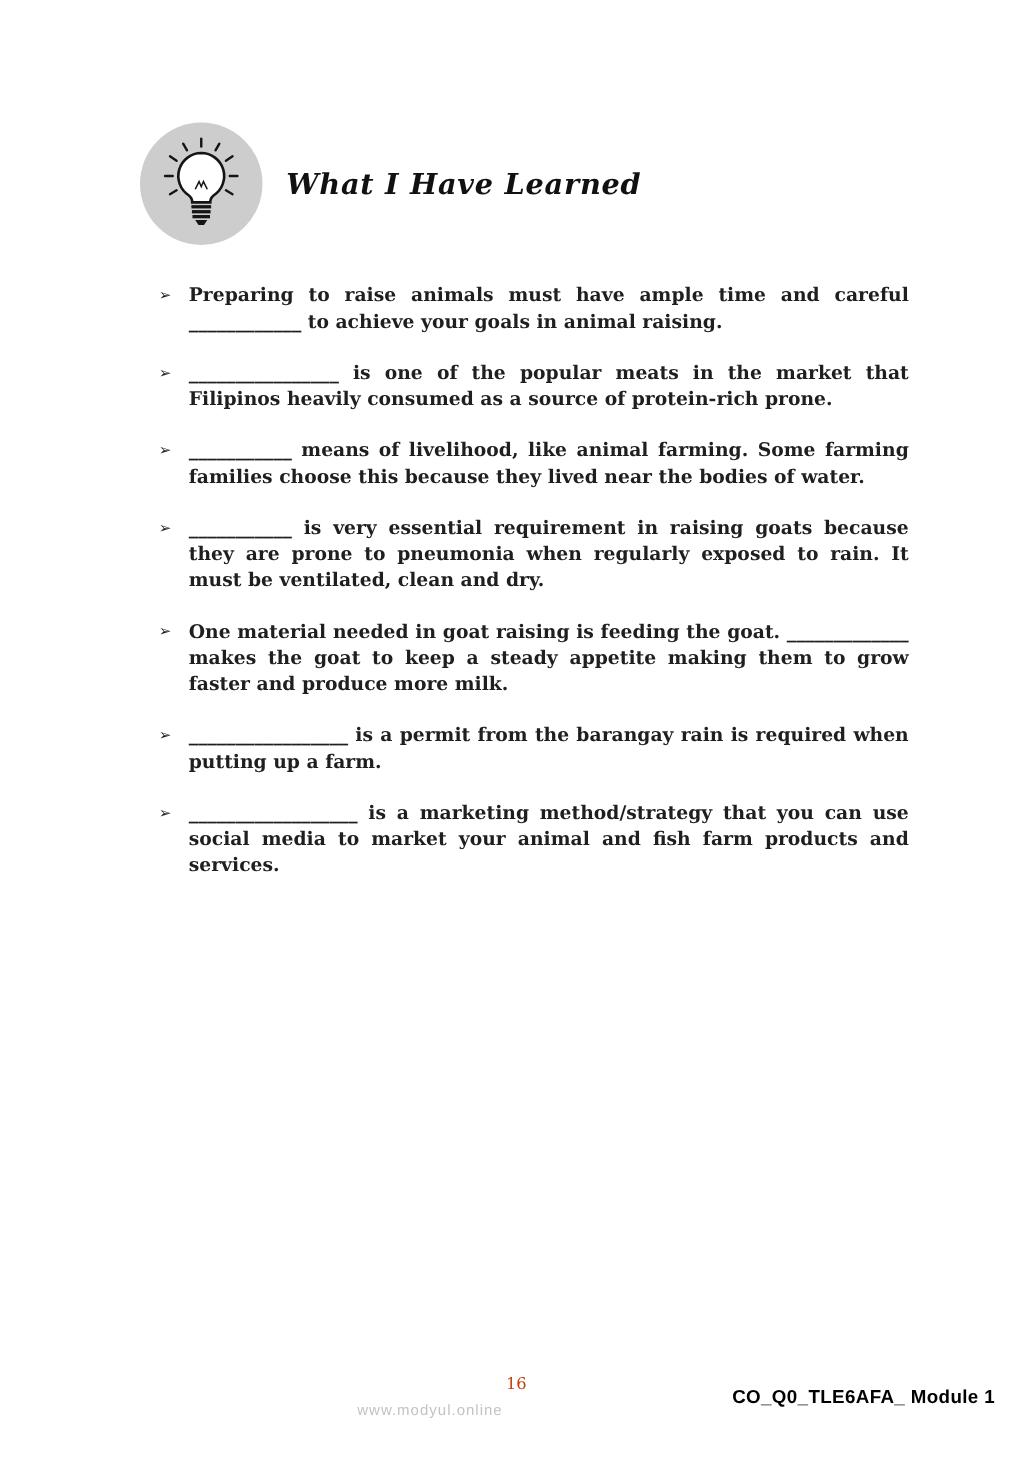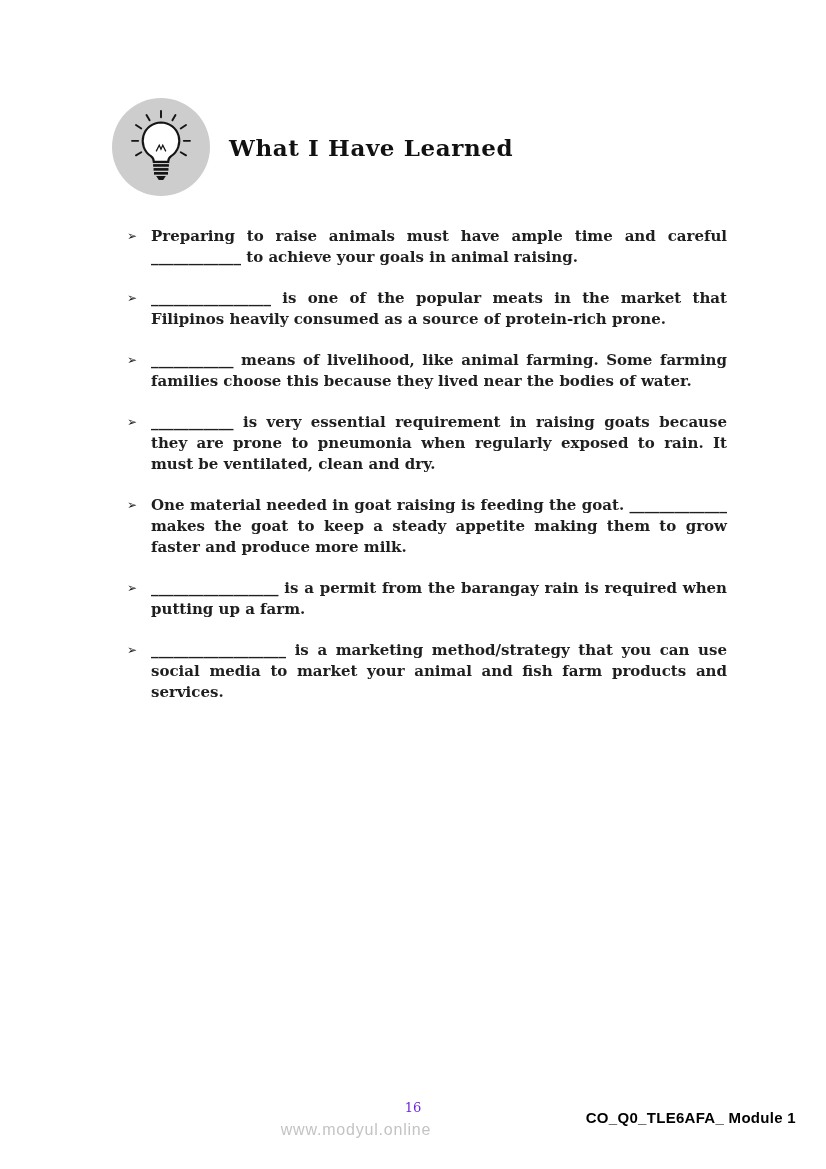--- a/index.html
+++ b/index.html
@@ -34,20 +34,21 @@
     flex: 0 0 98px;
     display: flex;
     align-items: center;
     justify-content: center;
   }
   .icon-circle svg { display: block; }
   .section-title {
     margin: 0;
     font-family: "DejaVu Serif", serif;
     font-weight: bold;
+    font-style: italic;
     font-size: 23px;
     letter-spacing: 0.6px;
     color: #111111;
     white-space: nowrap;
   }
   
   .items {
     position: absolute;
     top: 226px;
     left: 127px;
@@ -77,30 +78,30 @@
     font-weight: bold;
   }
   
   .page-number {
     position: absolute;
     top: 1100px;
     left: 0;
     width: 826px;
     text-align: center;
     font-size: 13px;
-    color: #6d28d9;
+    color: #c2410c;
   }
   .watermark {
     position: absolute;
     top: 1121px;
-    left: 12px;
+    left: 0;
     width: 688px;
     text-align: center;
     font-family: "Liberation Sans", sans-serif;
-    font-size: 16px;
+    font-size: 12px;
     letter-spacing: 0.8px;
     color: #c3c3c3;
   }
   .module-code {
     position: absolute;
     top: 1109px;
     right: 30px;
     font-family: "Liberation Sans", sans-serif;
     font-weight: bold;
     font-size: 15px;

